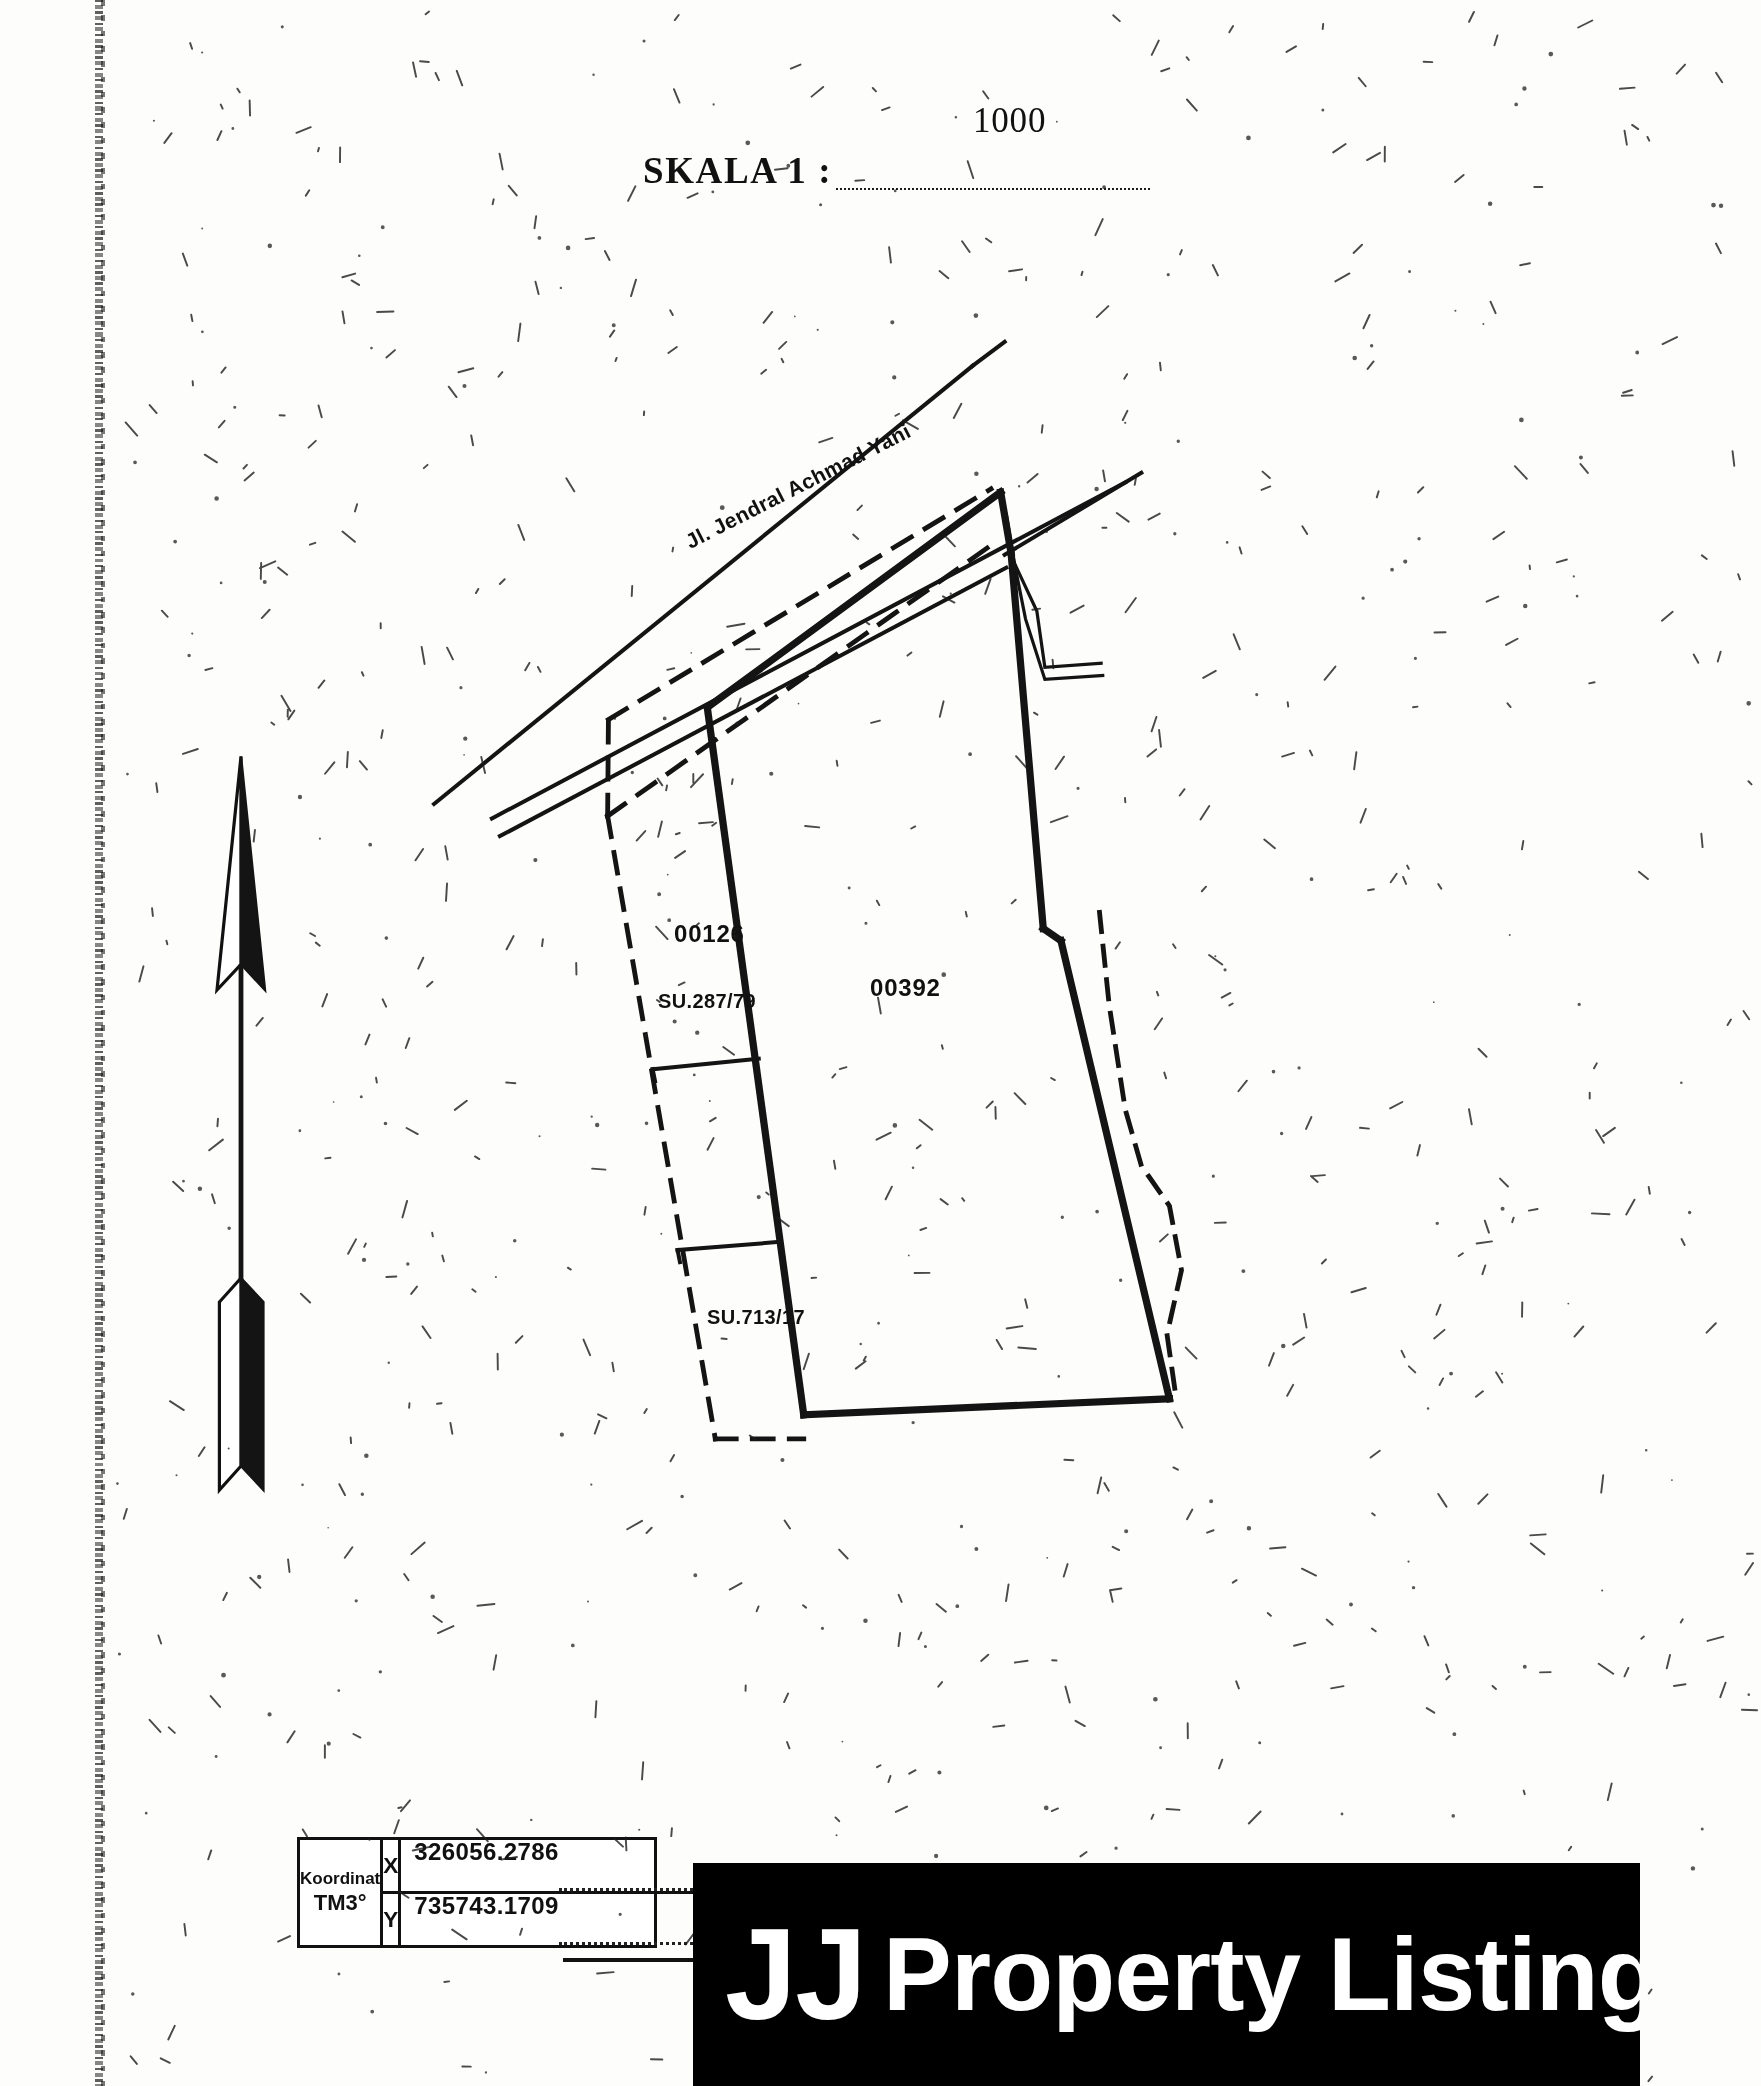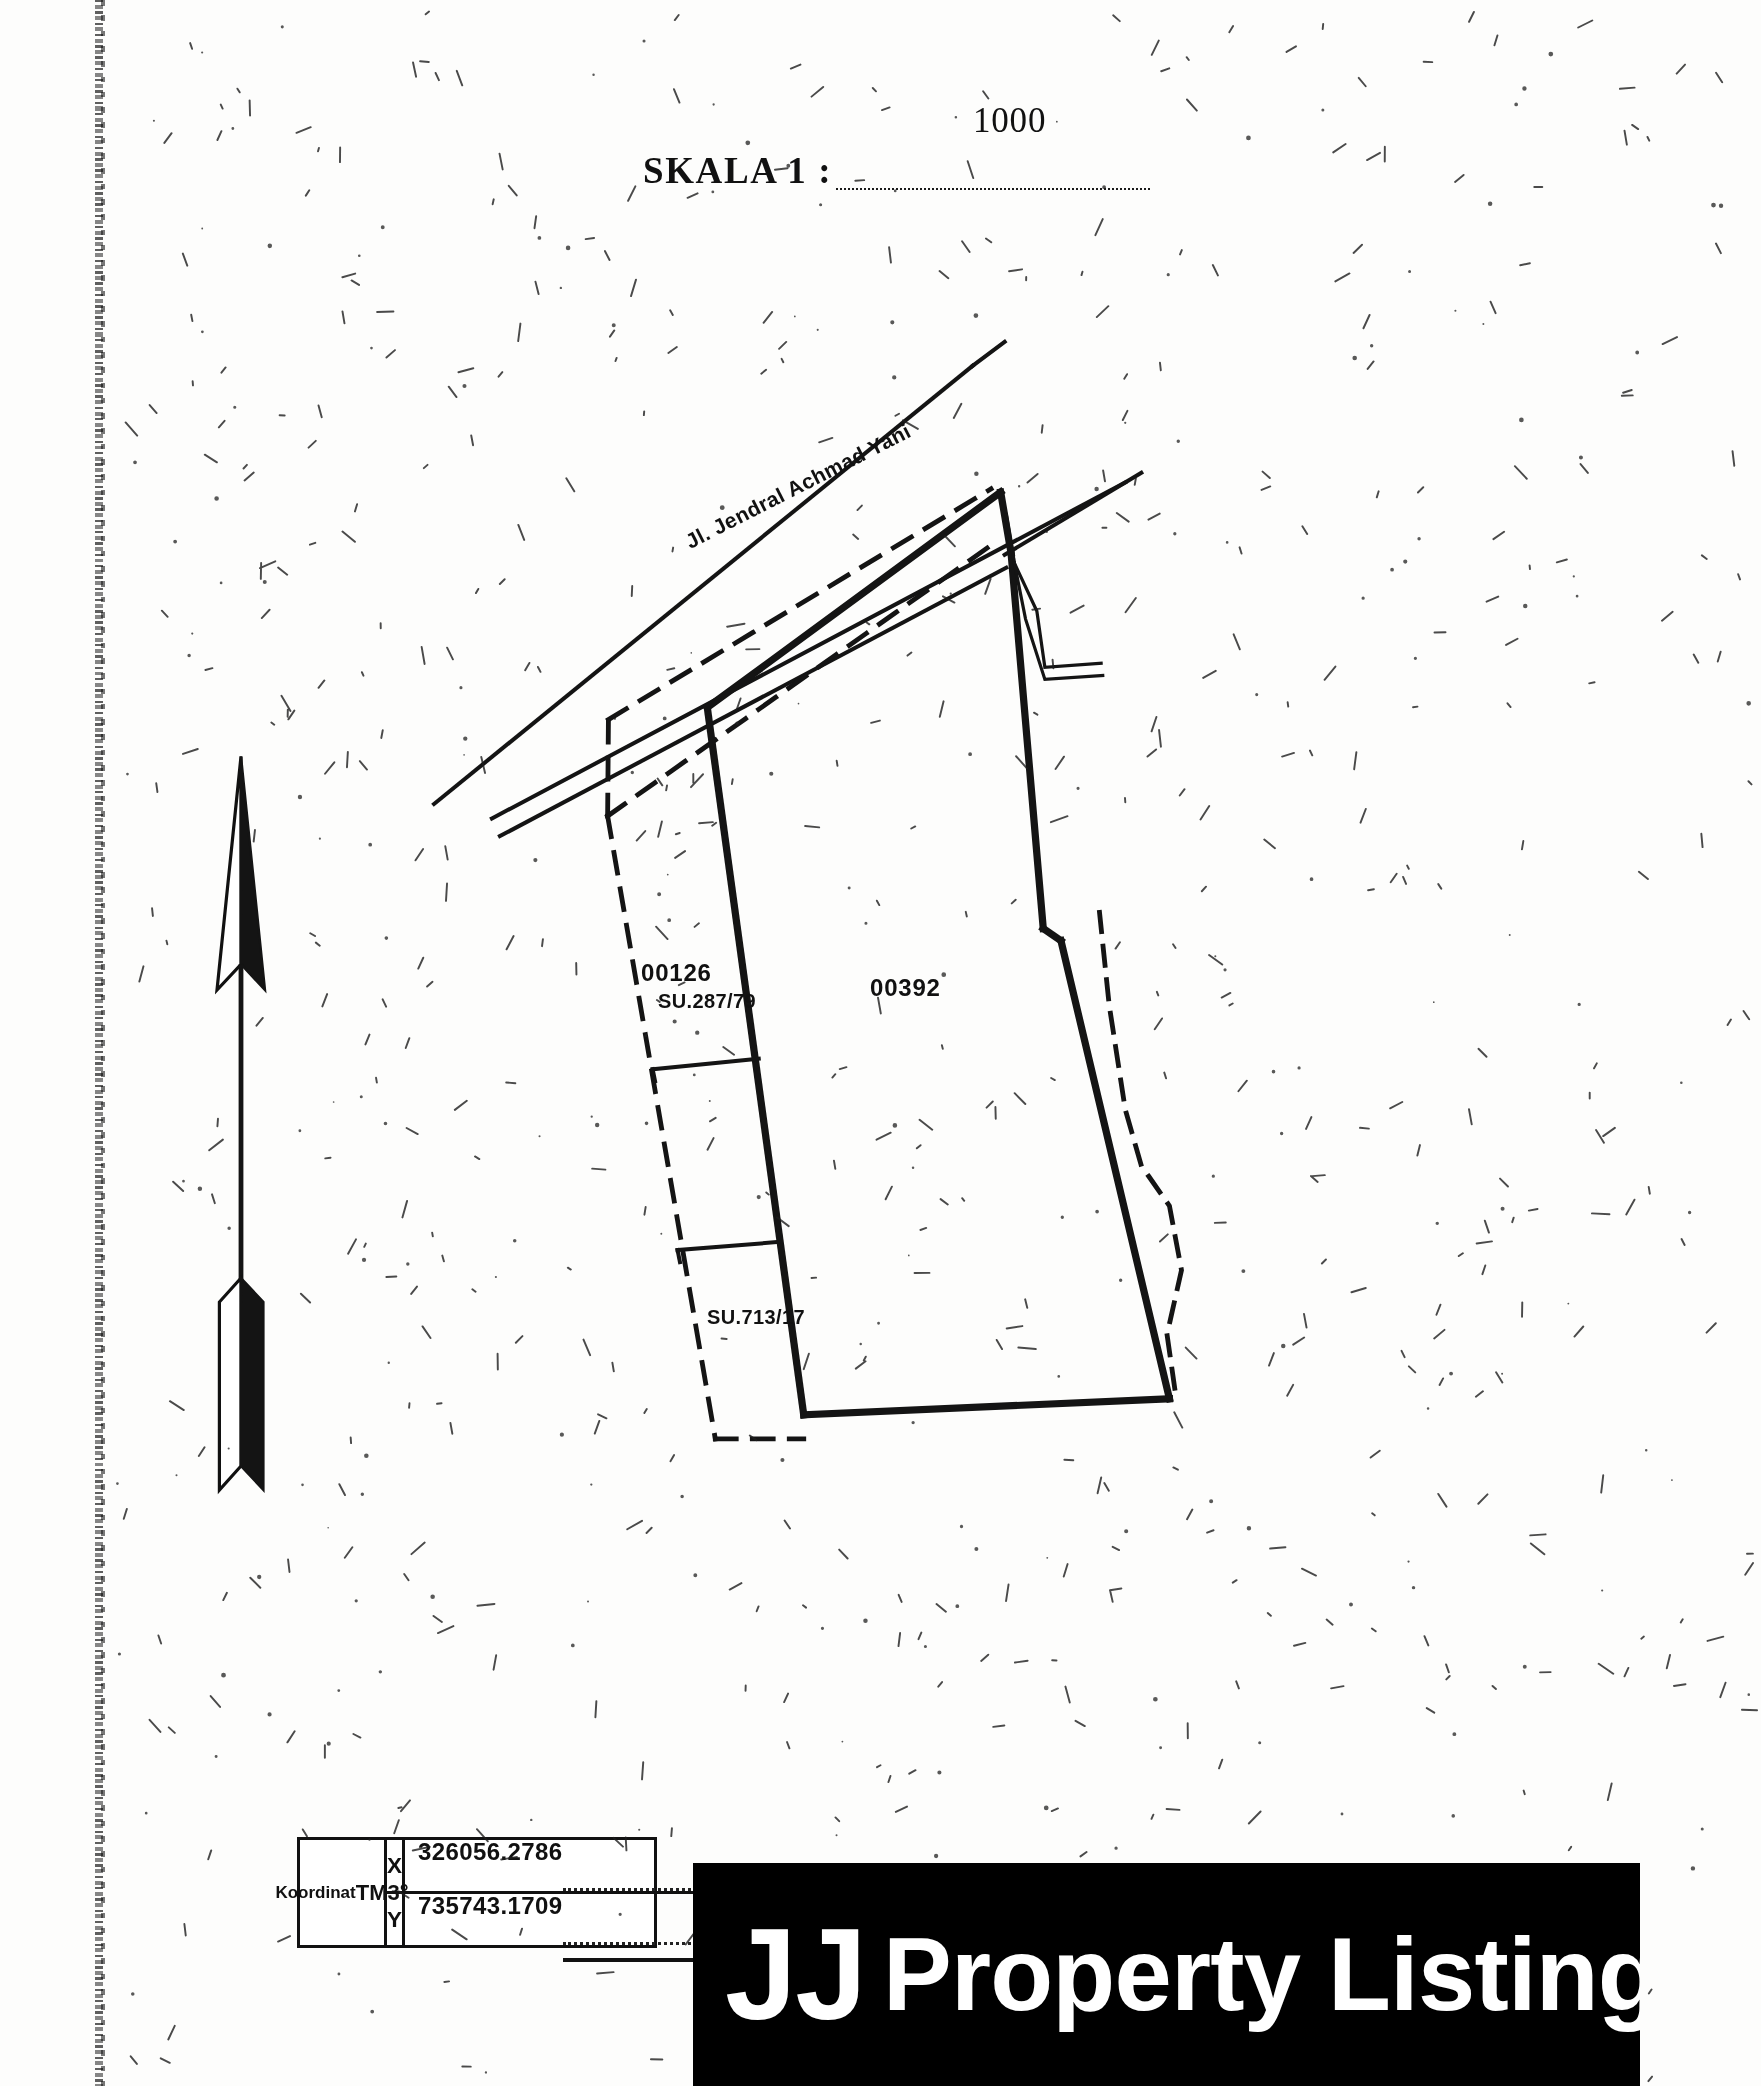--- a/index.html
+++ b/index.html
@@ -127,26 +127,25 @@
   .label-street {
     left: 687px;
     top: 531px;
     font-size: 21px;
     font-weight: 600;
     transform: rotate(-27deg);
     transform-origin: left center;
     letter-spacing: 0.4px;
   }
   .label-00126 {
-    left: 641px;
+    left: 674px;
     top: 920px;
     font-size: 24px;
     font-weight: 700;
     letter-spacing: 0.8px;
-    margin-top: 39px;
   }
   .label-su287 {
     left: 658px;
     top: 990px;
     font-size: 20px;
     font-weight: 700;
     letter-spacing: 0.4px;
   }
   .label-00392 {
     left: 870px;
@@ -173,21 +172,21 @@
     border: 3.2px solid #111;
     display: flex;
     background: #fff;
     z-index: 30;
     font-family: "Liberation Sans", sans-serif;
   }
   .coord-col-name {
     width: 84px;
     border-right: 3.2px solid #111;
     display: flex;
-    flex-direction: row;
+    flex-direction: column;
     align-items: center;
     justify-content: center;
     line-height: 1.25;
   }
   .coord-name-1 {
     font-size: 17px;
     font-weight: 700;
     color: #111;
   }
   .coord-name-2 {

